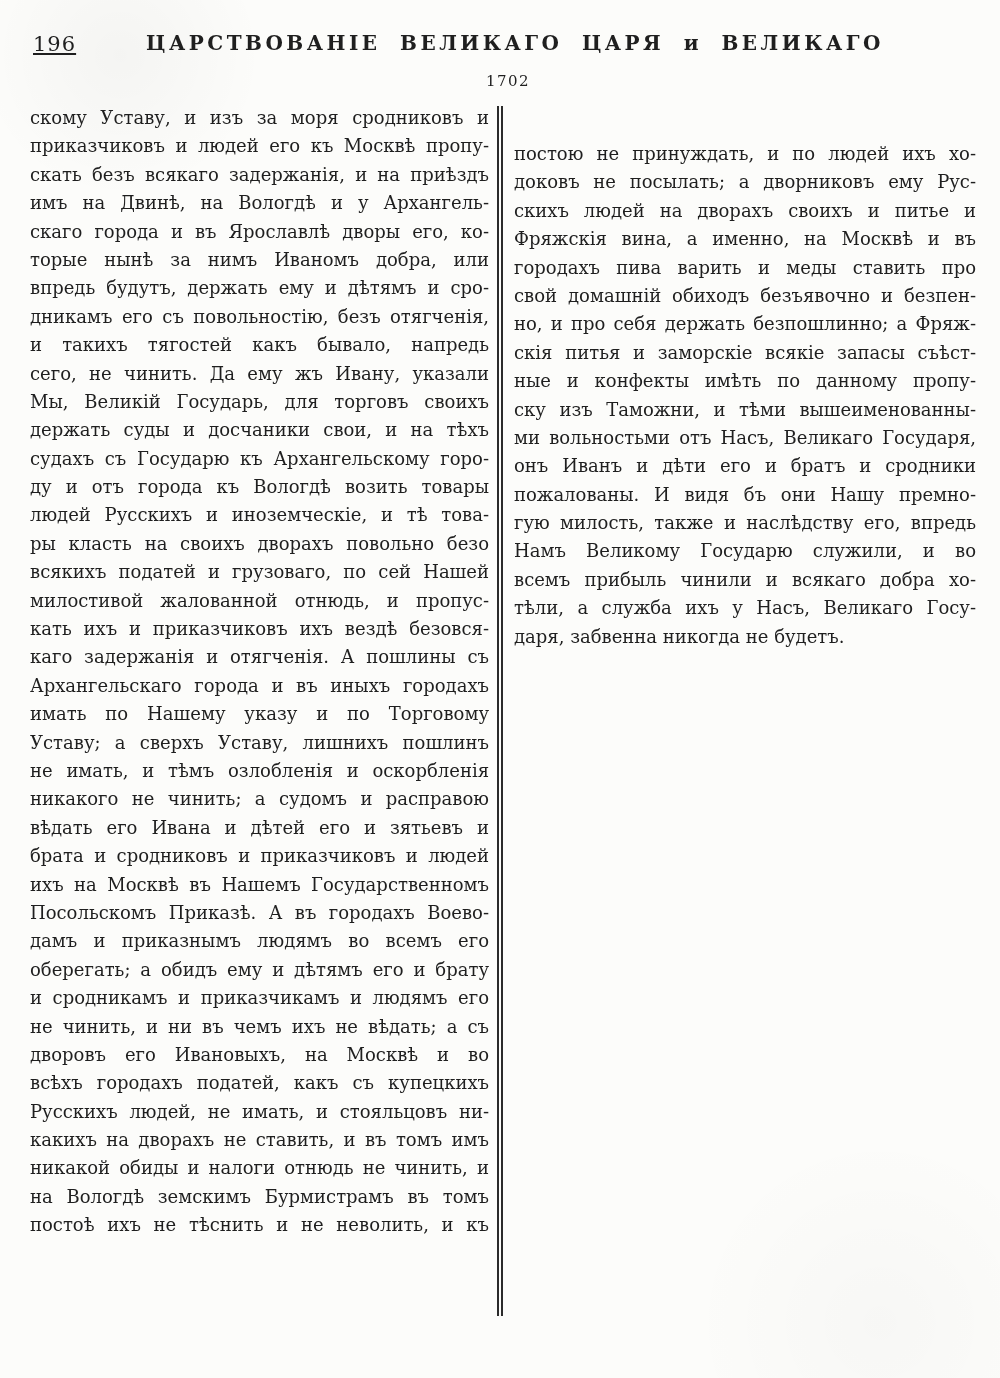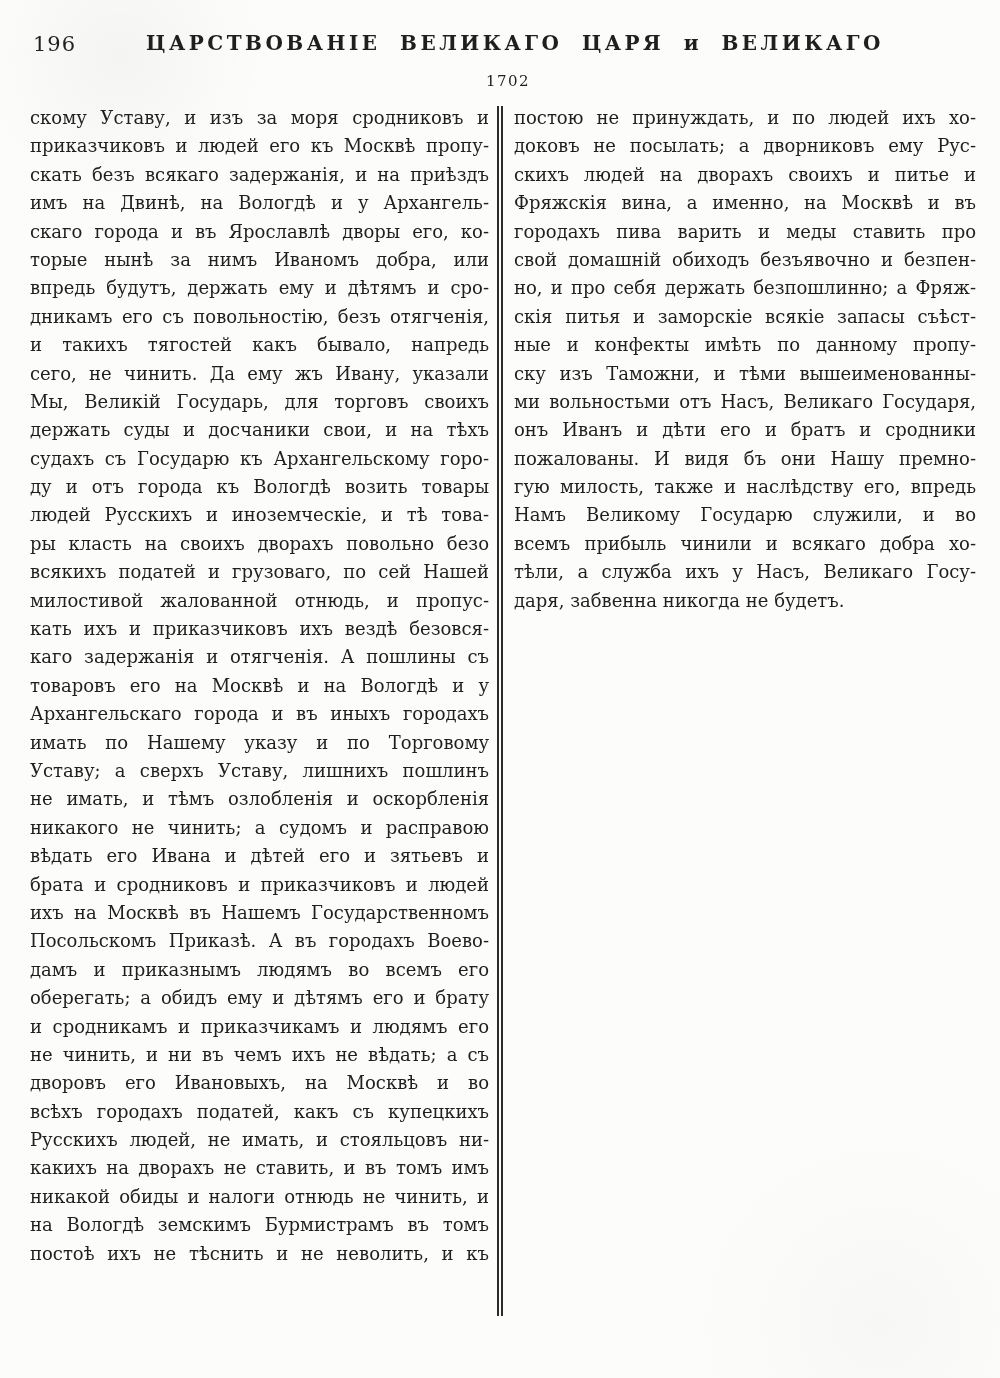--- a/index.html
+++ b/index.html
@@ -20,20 +20,21 @@
     background:
       radial-gradient(circle at 12% 4%, rgba(0,0,0,0.03), transparent 9%),
       radial-gradient(circle at 88% 96%, rgba(0,0,0,0.02), transparent 12%),
       var(--paper);
   }
   .page-number {
     position: absolute;
     left: 33px; top: 32px;
     font-size: 21px;
     letter-spacing: 1px;
+    text-decoration: underline;
   }
   .header-title {
     position: absolute;
     left: 90px; right: 60px; top: 31px;
     text-align: center;
     font-size: 20px;
     font-weight: bold;
     letter-spacing: 3.5px;
     word-spacing: 9px;
     white-space: nowrap;
@@ -44,21 +45,21 @@
     text-align: center;
     font-size: 15px;
     letter-spacing: 1.5px;
   }
   .column {
     position: absolute;
     top: 104px;
     font-size: 18px;
   }
   .column-left  { left: 30px;  width: 459px; }
-  .column-right { left: 514px; width: 462px; }
+  .column-right { left: 514px; width: 462px; margin-top: 36px; }
   .tline {
     height: 28.4px;
     line-height: 28.4px;
     overflow: hidden;
     text-align: justify;
     text-align-last: justify;
     white-space: normal;
   }
   .tline.plain {
     text-align-last: left;
@@ -99,21 +100,20 @@
       <div class="tline">Мы, Великій Государь, для торговъ своихъ</div>
       <div class="tline">держать суды и досчаники свои, и на тѣхъ</div>
       <div class="tline">судахъ съ Государю къ Архангельскому горо-</div>
       <div class="tline">ду и отъ города къ Вологдѣ возить товары</div>
       <div class="tline">людей Русскихъ и иноземческіе, и тѣ това-</div>
       <div class="tline">ры класть на своихъ дворахъ повольно безо</div>
       <div class="tline">всякихъ податей и грузоваго, по сей Нашей</div>
       <div class="tline">милостивой жалованной отнюдь, и пропус-</div>
       <div class="tline">кать ихъ и приказчиковъ ихъ вездѣ безовся-</div>
       <div class="tline">каго задержанія и отягченія. А пошлины съ</div>
-      <div class="tline">товаровъ его на Москвѣ и на Вологдѣ и у</div>
       <div class="tline">Архангельскаго города и въ иныхъ городахъ</div>
       <div class="tline">имать по Нашему указу и по Торговому</div>
       <div class="tline">Уставу; а сверхъ Уставу, лишнихъ пошлинъ</div>
       <div class="tline">не имать, и тѣмъ озлобленія и оскорбленія</div>
       <div class="tline">никакого не чинить; а судомъ и расправою</div>
       <div class="tline">вѣдать его Ивана и дѣтей его и зятьевъ и</div>
       <div class="tline">брата и сродниковъ и приказчиковъ и людей</div>
       <div class="tline">ихъ на Москвѣ въ Нашемъ Государственномъ</div>
       <div class="tline">Посольскомъ Приказѣ. А въ городахъ Воево-</div>
       <div class="tline">дамъ и приказнымъ людямъ во всемъ его</div>

